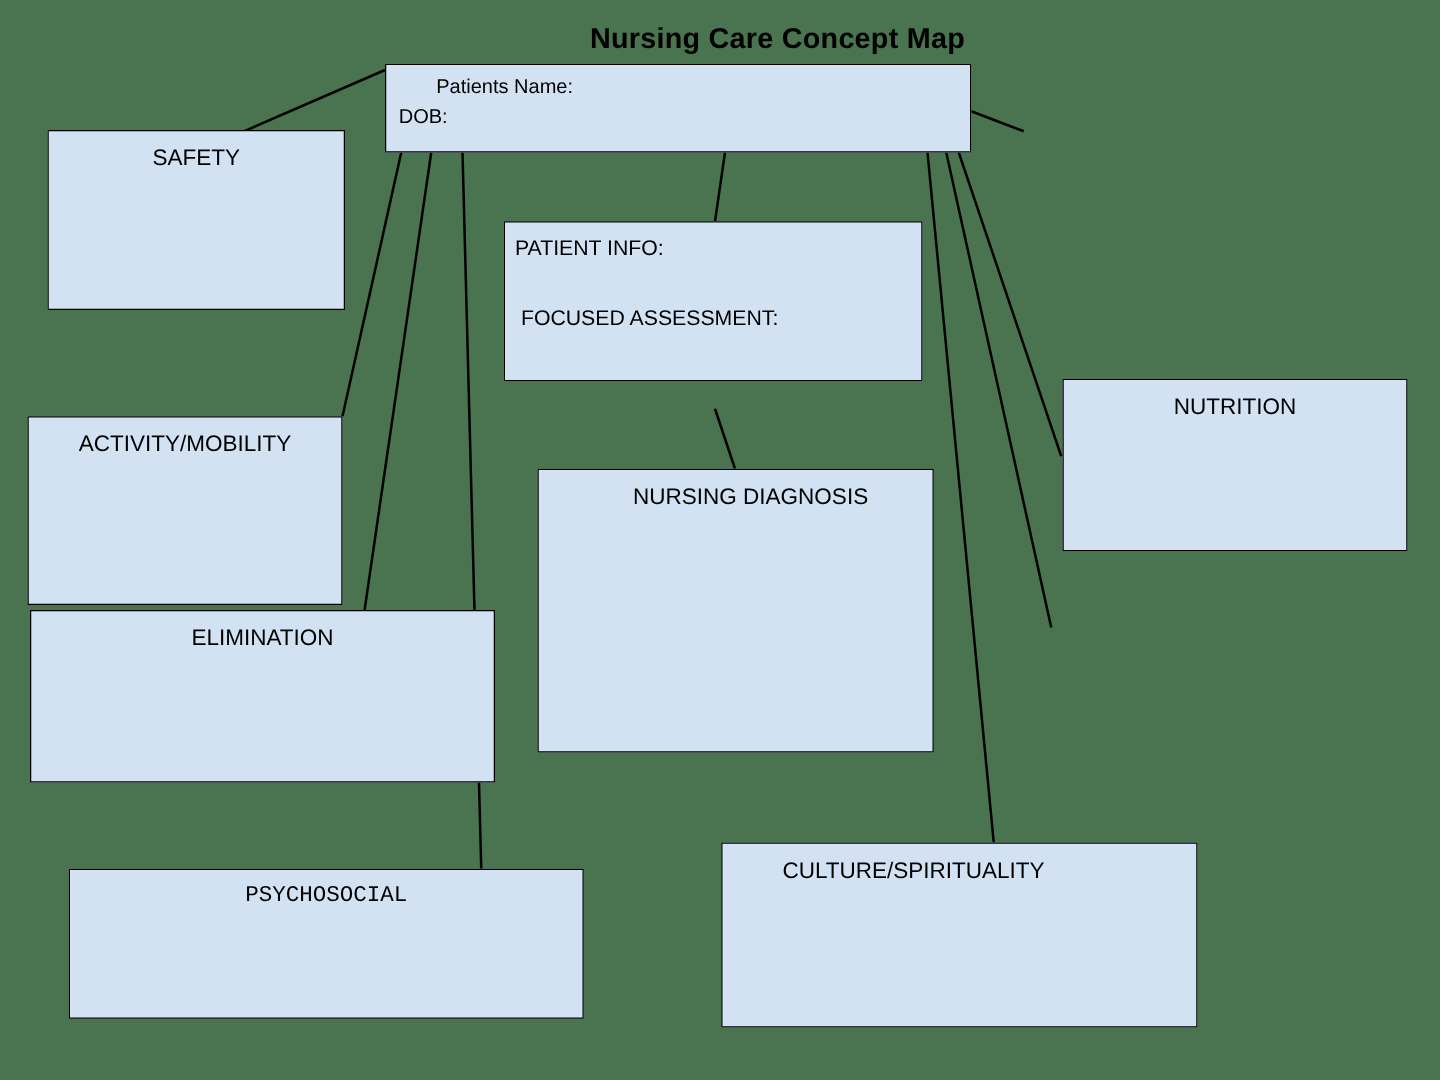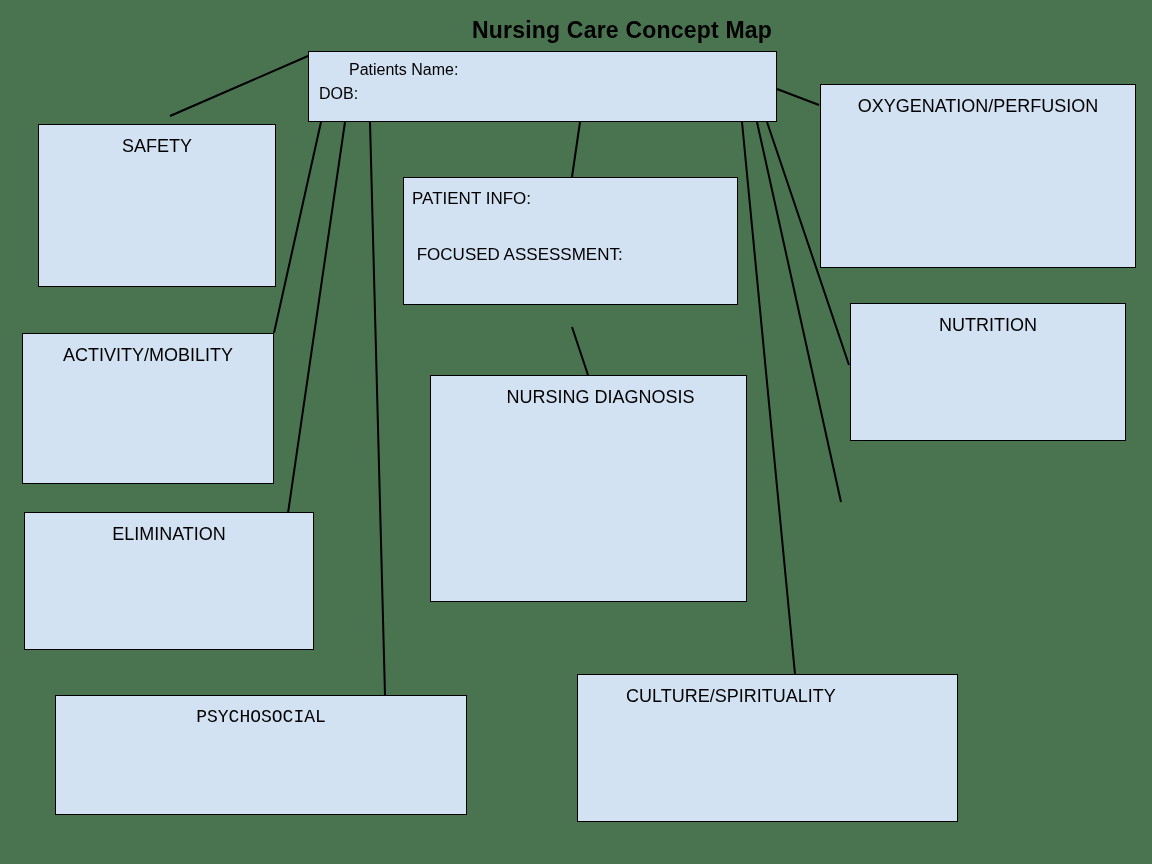--- a/index.html
+++ b/index.html
@@ -52,23 +52,23 @@
   .node .label{
     display:block;
     text-align:center;
     margin-top:11px;
   }
   
   .n-patients{left:308px; top:51px;  width:469px; height:71px;}
   .n-patients .pline{display:block; text-align:left; margin:0 0 0 10px; font-size:16px; line-height:24px;}
   .n-patients .pline:first-child{margin-top:6px;margin-left:40px;}
   
-  .n-safety      {left:38px;  top:124px; width:238px; height:163px;}
+  .n-safety      {left:38px;  top:104px; width:238px; height:144px;}
   .n-activity    {left:22px;  top:333px; width:252px; height:151px;}
-  .n-elimination {left:24px;  top:512px; width:290px; height:138px;}
+  .n-elimination {left:24px;  top:488px; width:372px; height:138px;}
   .n-psychosocial{left:55px;  top:695px; width:412px; height:120px;font-family:Liberation Mono, monospace;}
   
   .n-patientinfo {left:403px; top:177px; width:335px; height:128px;}
   .n-patientinfo .iline{display:block; text-align:left; margin-left:8px; white-space:pre; font-size:17px;}
   .n-patientinfo .iline1{margin-top:11px;}
   .n-patientinfo .iline2{margin-top:36px;}
   .n-nursing     {left:430px; top:375px; width:317px; height:227px;padding-left:24px;}
   .n-culture     {left:577px; top:674px; width:381px; height:148px;}
   .n-culture .label{text-align:left; margin-left:48px;}
   
@@ -123,22 +123,19 @@
   </div>
 
   <div class="node n-nursing">
     <span class="label">NURSING DIAGNOSIS</span>
   </div>
 
   <div class="node n-culture">
     <span class="label">CULTURE/SPIRITUALITY</span>
   </div>
 
-  <div class="node n-oxygenation">
-    <span class="label">OXYGENATION/PERFUSION</span>
-  </div>
 
   <div class="node n-nutrition">
     <span class="label">NUTRITION</span>
   </div>
 
 
 </div>
 
 </body></html>

